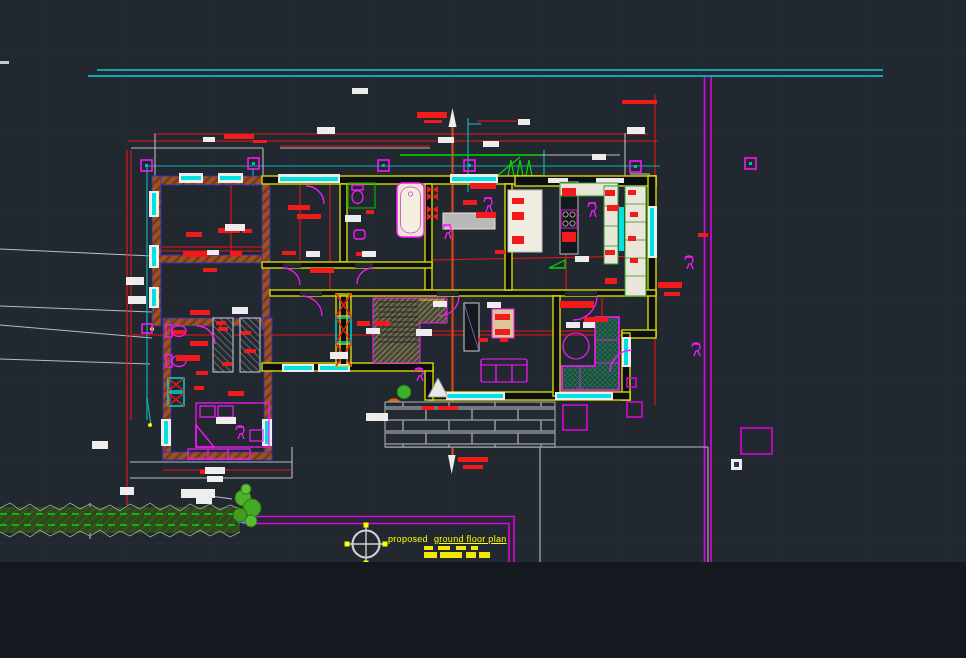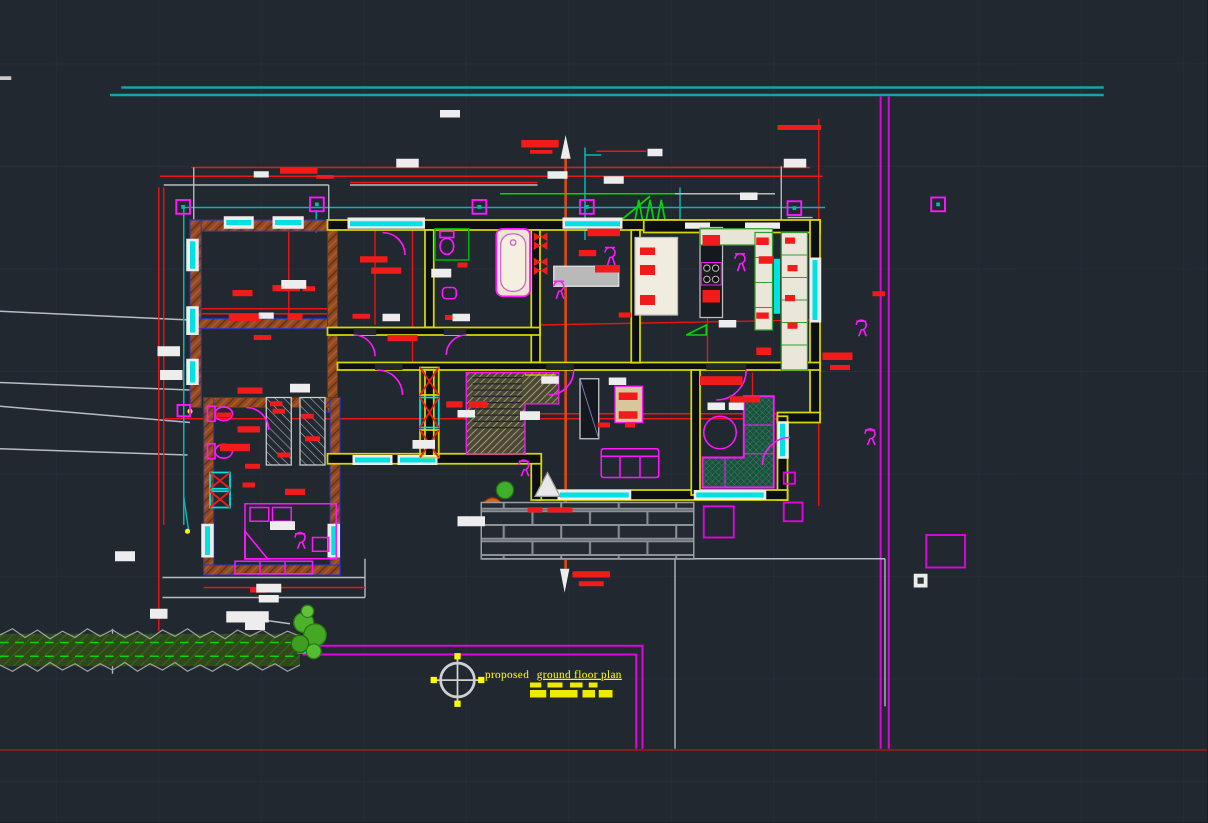--- a/index.html
+++ b/index.html
@@ -1,17 +1,17 @@
 <!DOCTYPE html>
 <html><head>
 <meta charset="utf-8">
 <style>
   html,body{margin:0;padding:0;background:#14181f;}
-  #viewport{position:relative;width:966px;height:658px;background:#212830;overflow:hidden;
-            font-family:Liberation Serif, serif;}
+  #viewport{position:relative;width:966px;height:562px;background:#212830;overflow:hidden;
+            font-family:Liberation Sans, sans-serif;}
   svg{position:absolute;left:0;top:0;}
   .red{fill:#f21b1b;}
   .wb{fill:#ededed;}
   .grid{stroke:#2a313d;stroke-width:1;}
   .teal{stroke:#17a3ab;stroke-width:2;fill:none;}
   .mgl{stroke:#e005e0;stroke-width:1.6;fill:none;}
   .mg{stroke:#ff18ff;stroke-width:1.3;fill:none;}
   .gray{stroke:#b9bcc0;stroke-width:1.1;fill:none;}
   .redl{stroke:#ee1515;stroke-width:1.1;fill:none;}
   .tealthin{stroke:#0fb3b3;stroke-width:1.2;fill:none;}

